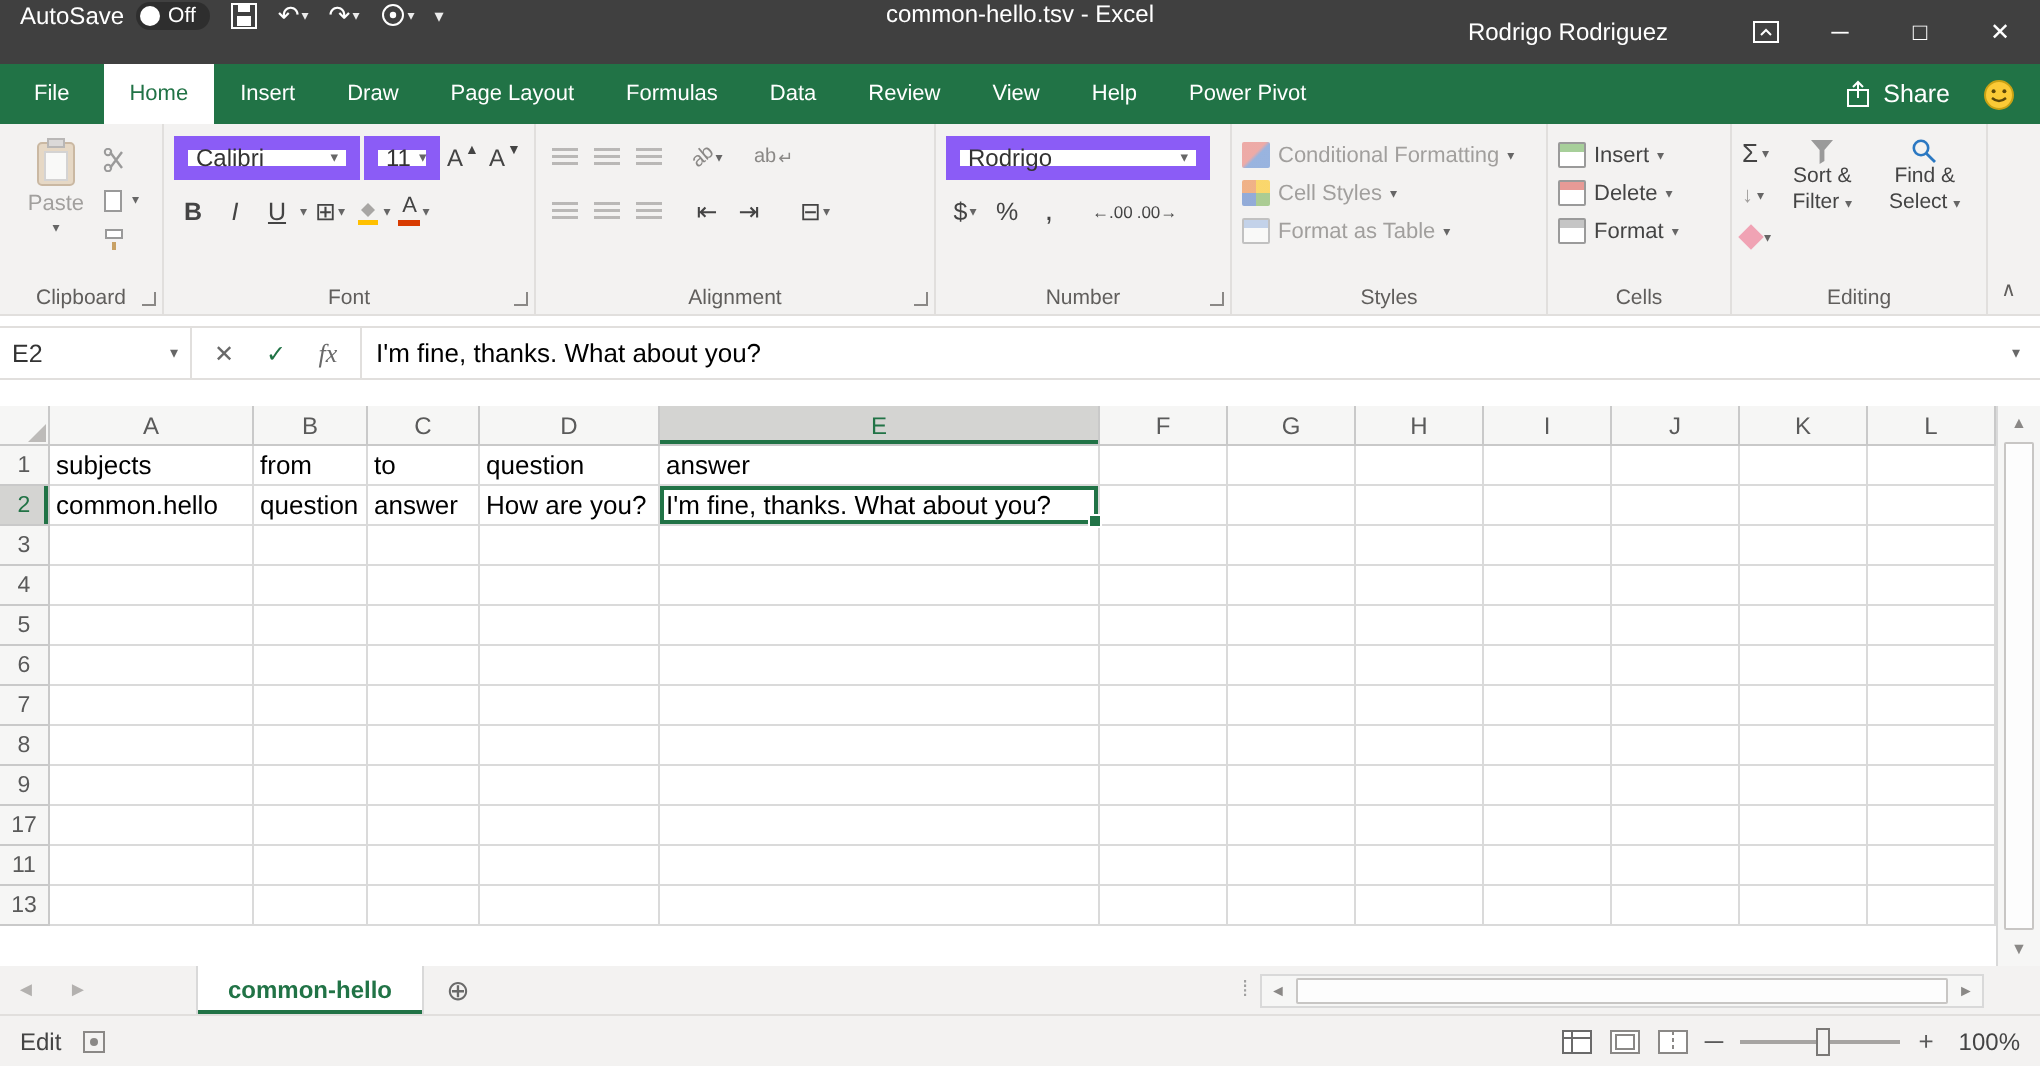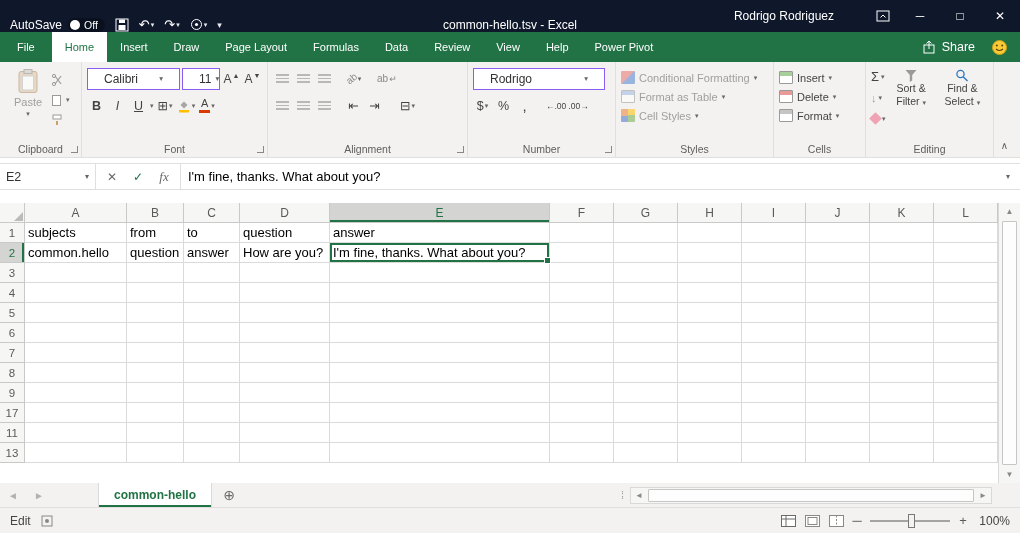--- a/index.html
+++ b/index.html
@@ -1,21 +1,21 @@
 <!DOCTYPE html>
 <html><head>
 <meta charset="utf-8">
 <style>
   *{margin:0;padding:0;box-sizing:border-box;}
   html,body{width:1020px;height:533px;overflow:hidden;}
   body{font-family:"Liberation Sans",sans-serif;background:#fff;}
   .app{width:1020px;height:533px;display:flex;flex-direction:column;}
 
   
-  .titlebar{height:32px;background:#0f172a;color:#fff;display:flex;align-items:flex-end;position:relative;font-size:12px;flex:0 0 auto;gap:48px;}
+  .titlebar{height:32px;background:#404040;color:#fff;display:flex;align-items:flex-start;position:relative;font-size:12px;flex:0 0 auto;gap:48px;}
   .qat{display:flex;align-items:center;gap:10px;padding-left:10px;}
   .autosave{display:flex;align-items:center;gap:6px;cursor:default;}
   .pill{display:flex;align-items:center;gap:4px;background:rgba(0,0,0,.28);border-radius:8px;padding:1px 7px 1px 2px;font-size:10.5px;}
   .knob{width:10px;height:10px;border-radius:50%;background:#fff;display:inline-block;}
   .qbtn{display:flex;align-items:center;gap:1px;font-size:13px;color:#fff;}
   .qdd{font-size:7px;opacity:.9;}
   .win-title{position:absolute;left:50%;transform:translateX(-50%);font-size:12px;white-space:nowrap;}
   .tb-right{margin-left:auto;display:flex;align-items:center;gap:0;}
   .tb-user{margin-right:32px;font-size:12px;}
   .winbtn{width:40px;height:32px;display:flex;align-items:center;justify-content:center;font-size:12px;}
@@ -35,21 +35,21 @@
   .rgroup{position:relative;display:flex;flex-direction:column;border-right:1px solid #e1dfdd;padding:3px 5px 0;}
   .rg-body{flex:1;display:flex;}
   .rg-label{height:17px;font-size:10.5px;color:#605e5c;display:flex;align-items:center;justify-content:center;}
   .launcher{position:absolute;right:3px;bottom:4px;width:7px;height:7px;border-right:1.5px solid #8a8886;border-bottom:1.5px solid #8a8886;}
   .bigbtn{width:46px;display:flex;flex-direction:column;align-items:center;justify-content:flex-start;padding-top:4px;font-size:11px;gap:2px;}
   .dim{color:#a19f9d;}
   .dimi{opacity:.55;}
   .minicol{display:flex;flex-direction:column;justify-content:flex-start;gap:3px;padding-top:6px;}
   .minirow{height:17px;display:flex;align-items:center;gap:2px;}
   .frow{display:flex;align-items:center;gap:2px;height:27px;}
-  .combo{background:#fff;border:1px solid #8b5cf6;height:22px;display:flex;align-items:center;font-size:12px;color:#333;padding:0 16px;}
+  .combo{background:#fff;border:7px solid #8b5cf6;height:22px;display:flex;align-items:center;font-size:12px;color:#333;padding:0 4px;}
   .combo .cdd{margin-left:auto;font-size:7.5px;color:#666;padding-left:4px;}
   .sbtn{height:21px;min-width:19px;display:flex;align-items:center;justify-content:center;font-size:12.5px;color:#444;gap:1px;}
   .sdd{font-size:7px;color:#666;}
   .bold{font-weight:bold;}
   .ital{font-style:italic;}
   .unders{text-decoration:underline;}
   .asz{position:relative;font-size:12px;color:#444;}
   .asz sup{font-size:7px;position:relative;top:-3px;}
   .li{width:13px;height:10px;background:repeating-linear-gradient(to bottom,#8a8886 0 1.5px,transparent 1.5px 3.6px);}
   .rot{display:inline-block;transform:rotate(-40deg);font-size:10px;color:#8a8886;}
@@ -352,27 +352,27 @@
     </div>
 
     <div class="rgroup" style="width:158px;">
       <div class="rg-body" style="flex-direction:column;justify-content:flex-start;padding-top:3px;">
         <div class="srow">
           <span class="ico14 cf-ico dimi"></span>
           <span>Conditional Formatting</span>
           <span class="sdd">▾</span>
         </div>
         <div class="srow">
+          <span class="ico14 cs-ico dimi"></span>
+          <span>Cell Styles</span>
+          <span class="sdd">▾</span>
+        </div>
+        <div class="srow">
           <span class="ico14 fat-ico dimi"></span>
           <span>Format as Table</span>
-          <span class="sdd">▾</span>
-        </div>
-        <div class="srow">
-          <span class="ico14 cs-ico dimi"></span>
-          <span>Cell Styles</span>
           <span class="sdd">▾</span>
         </div>
       </div>
       <div class="rg-label">Styles</div>
     </div>
 
     <div class="rgroup" style="width:92px;">
       <div class="rg-body" style="flex-direction:column;justify-content:flex-start;padding-top:3px;">
         <div class="srow en">
           <span class="ico14 ins-ico"></span>

